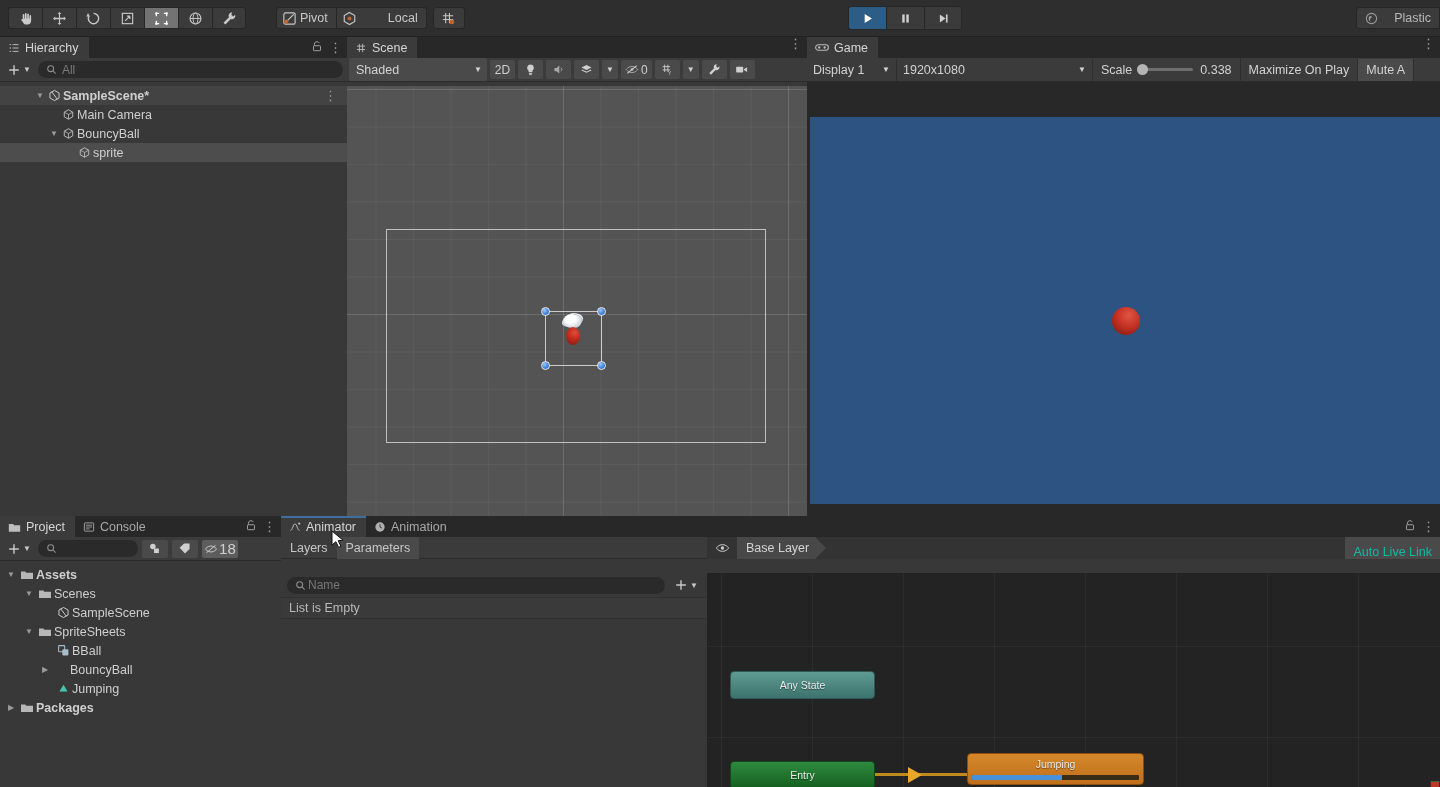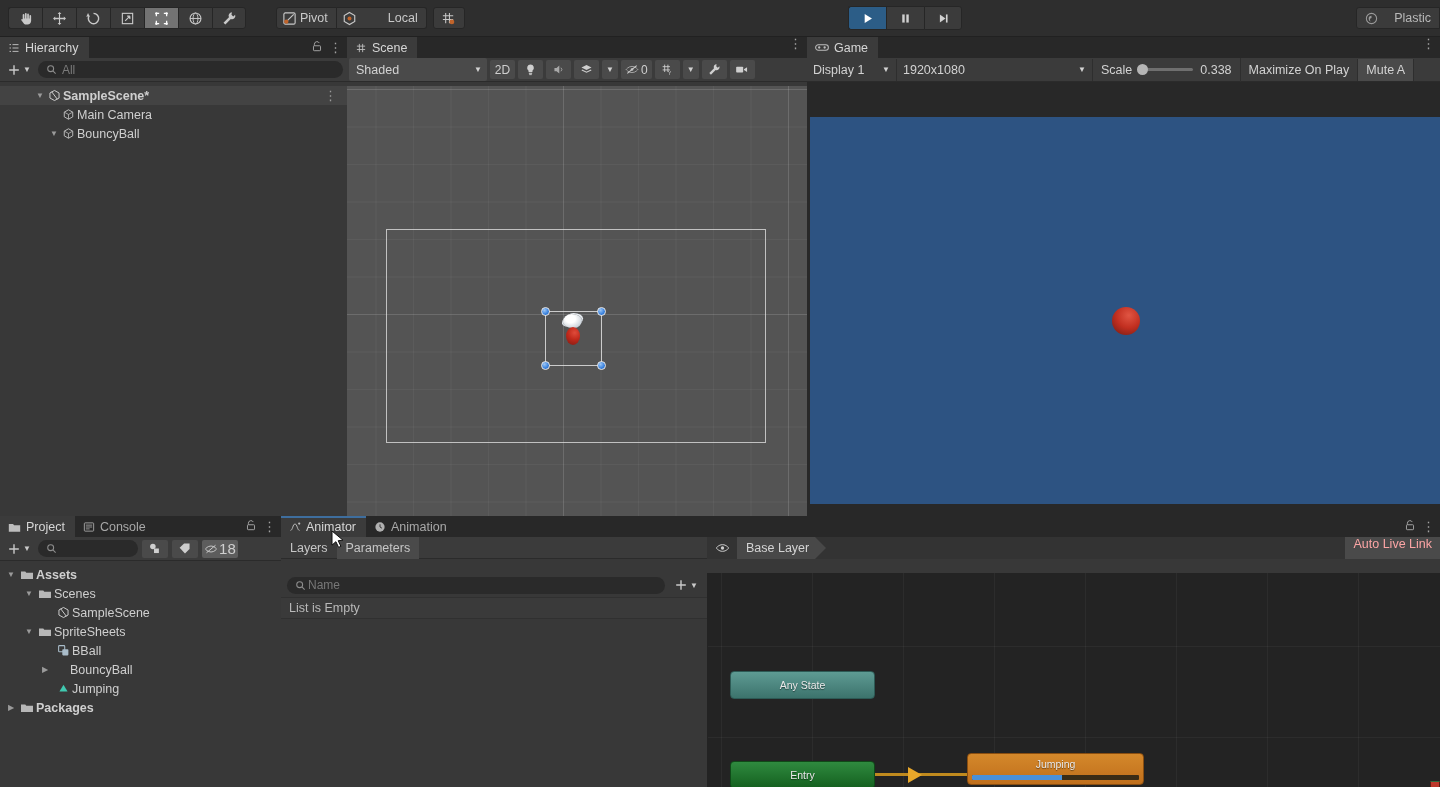--- a/index.html
+++ b/index.html
@@ -253,21 +253,21 @@
     height: 22px; background: #484848; display: flex; align-items: center;
     padding: 0 6px 0 9px; font-size: 12.5px; color: #d4d4d4; position: relative;
   }
   .crumb:after {
     content: ""; position: absolute; right: -11px; top: 0;
     border-top: 11px solid transparent; border-bottom: 11px solid transparent;
     border-left: 11px solid #484848;
   }
   .auto-live {
     position: absolute; right: 0; top: 0; height: 22px; background: #4a4a4a;
-    display: flex; align-items: flex-start; padding: 0 8px; font-size: 12.5px; color: #fca5a5;
+    display: flex; align-items: flex-end; padding: 0 8px; font-size: 12.5px; color: #14b8a6;
   }
   .an-left {
     position: absolute; left: 0; top: 57px; width: 427px; bottom: 0; background: #383838;
     border-right: 1px solid #232323;
   }
   .an-searchrow {
     height: 24px; display: flex; align-items: center; padding: 0 6px; gap: 6px;
   }
   .an-name-field {
     flex: 1; height: 17px; background: #2a2a2a; border-radius: 9px;
@@ -500,20 +500,29 @@
       </div>
       <div class="h-row" style="padding-left:48px">
         <span class="arrow">▼</span>
         <span class="ico">
           <svg width="13" height="13" viewBox="0 0 16 16">
               <path d="M8 2.2l5.2 2.9v5.8L8 13.8 2.8 10.9V5.1z" fill="none" stroke="#bcbcbc" stroke-width="1.2"></path>
               <path d="M2.9 5.1L8 8l5.1-2.9M8 8v5.8" fill="none" stroke="#bcbcbc" stroke-width="1"></path>
             </svg>
         </span>
         <span>BouncyBall</span>
+      </div>
+      <div class="h-row sel" style="padding-left:76px">
+        <span class="ico">
+          <svg width="13" height="13" viewBox="0 0 16 16">
+              <path d="M8 2.2l5.2 2.9v5.8L8 13.8 2.8 10.9V5.1z" fill="none" stroke="#bcbcbc" stroke-width="1.2"></path>
+              <path d="M2.9 5.1L8 8l5.1-2.9M8 8v5.8" fill="none" stroke="#bcbcbc" stroke-width="1"></path>
+            </svg>
+        </span>
+        <span>sprite</span>
       </div>
     </div>
   </div>
 
   <div class="panel" id="scene">
     <div class="panel-tabbar">
       <div class="tab active">
         <svg width="12" height="12" viewBox="0 0 16 16">
             <path d="M2.5 5.5h11M2.5 10h11M5.8 2.5v11M10.2 2.5v11" stroke="#bdbdbd" stroke-width="1.2"></path>
           </svg>

